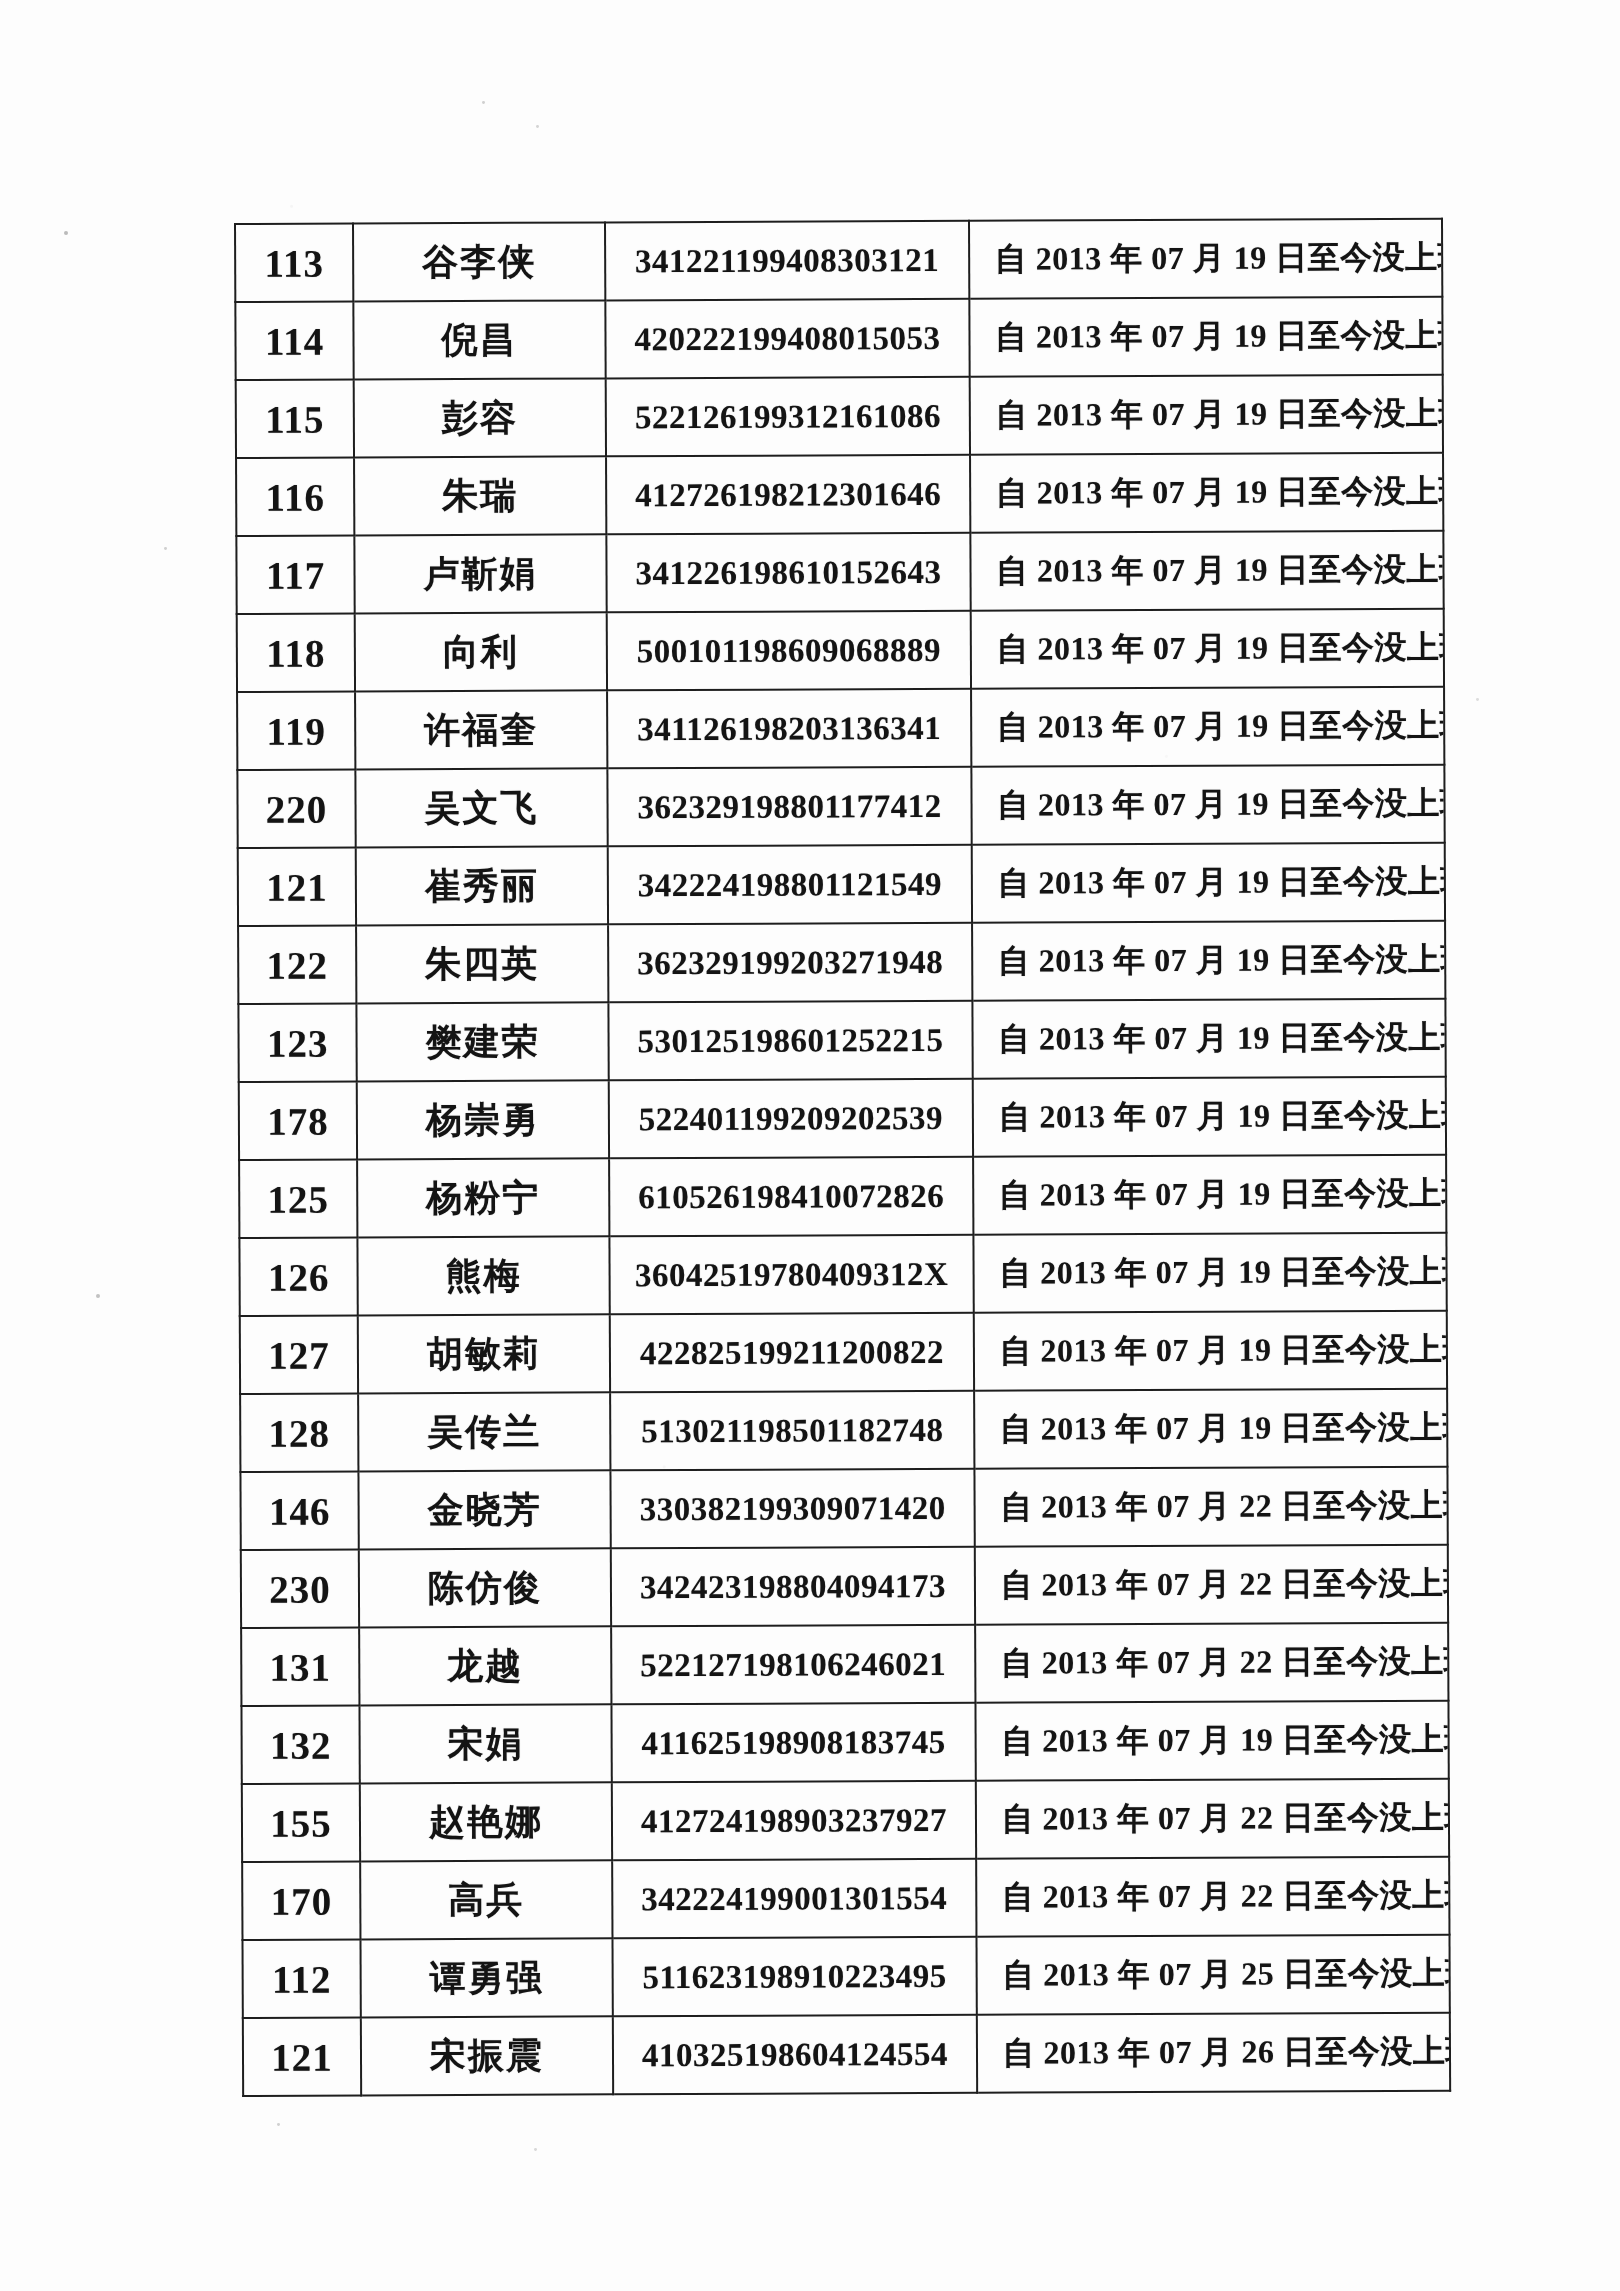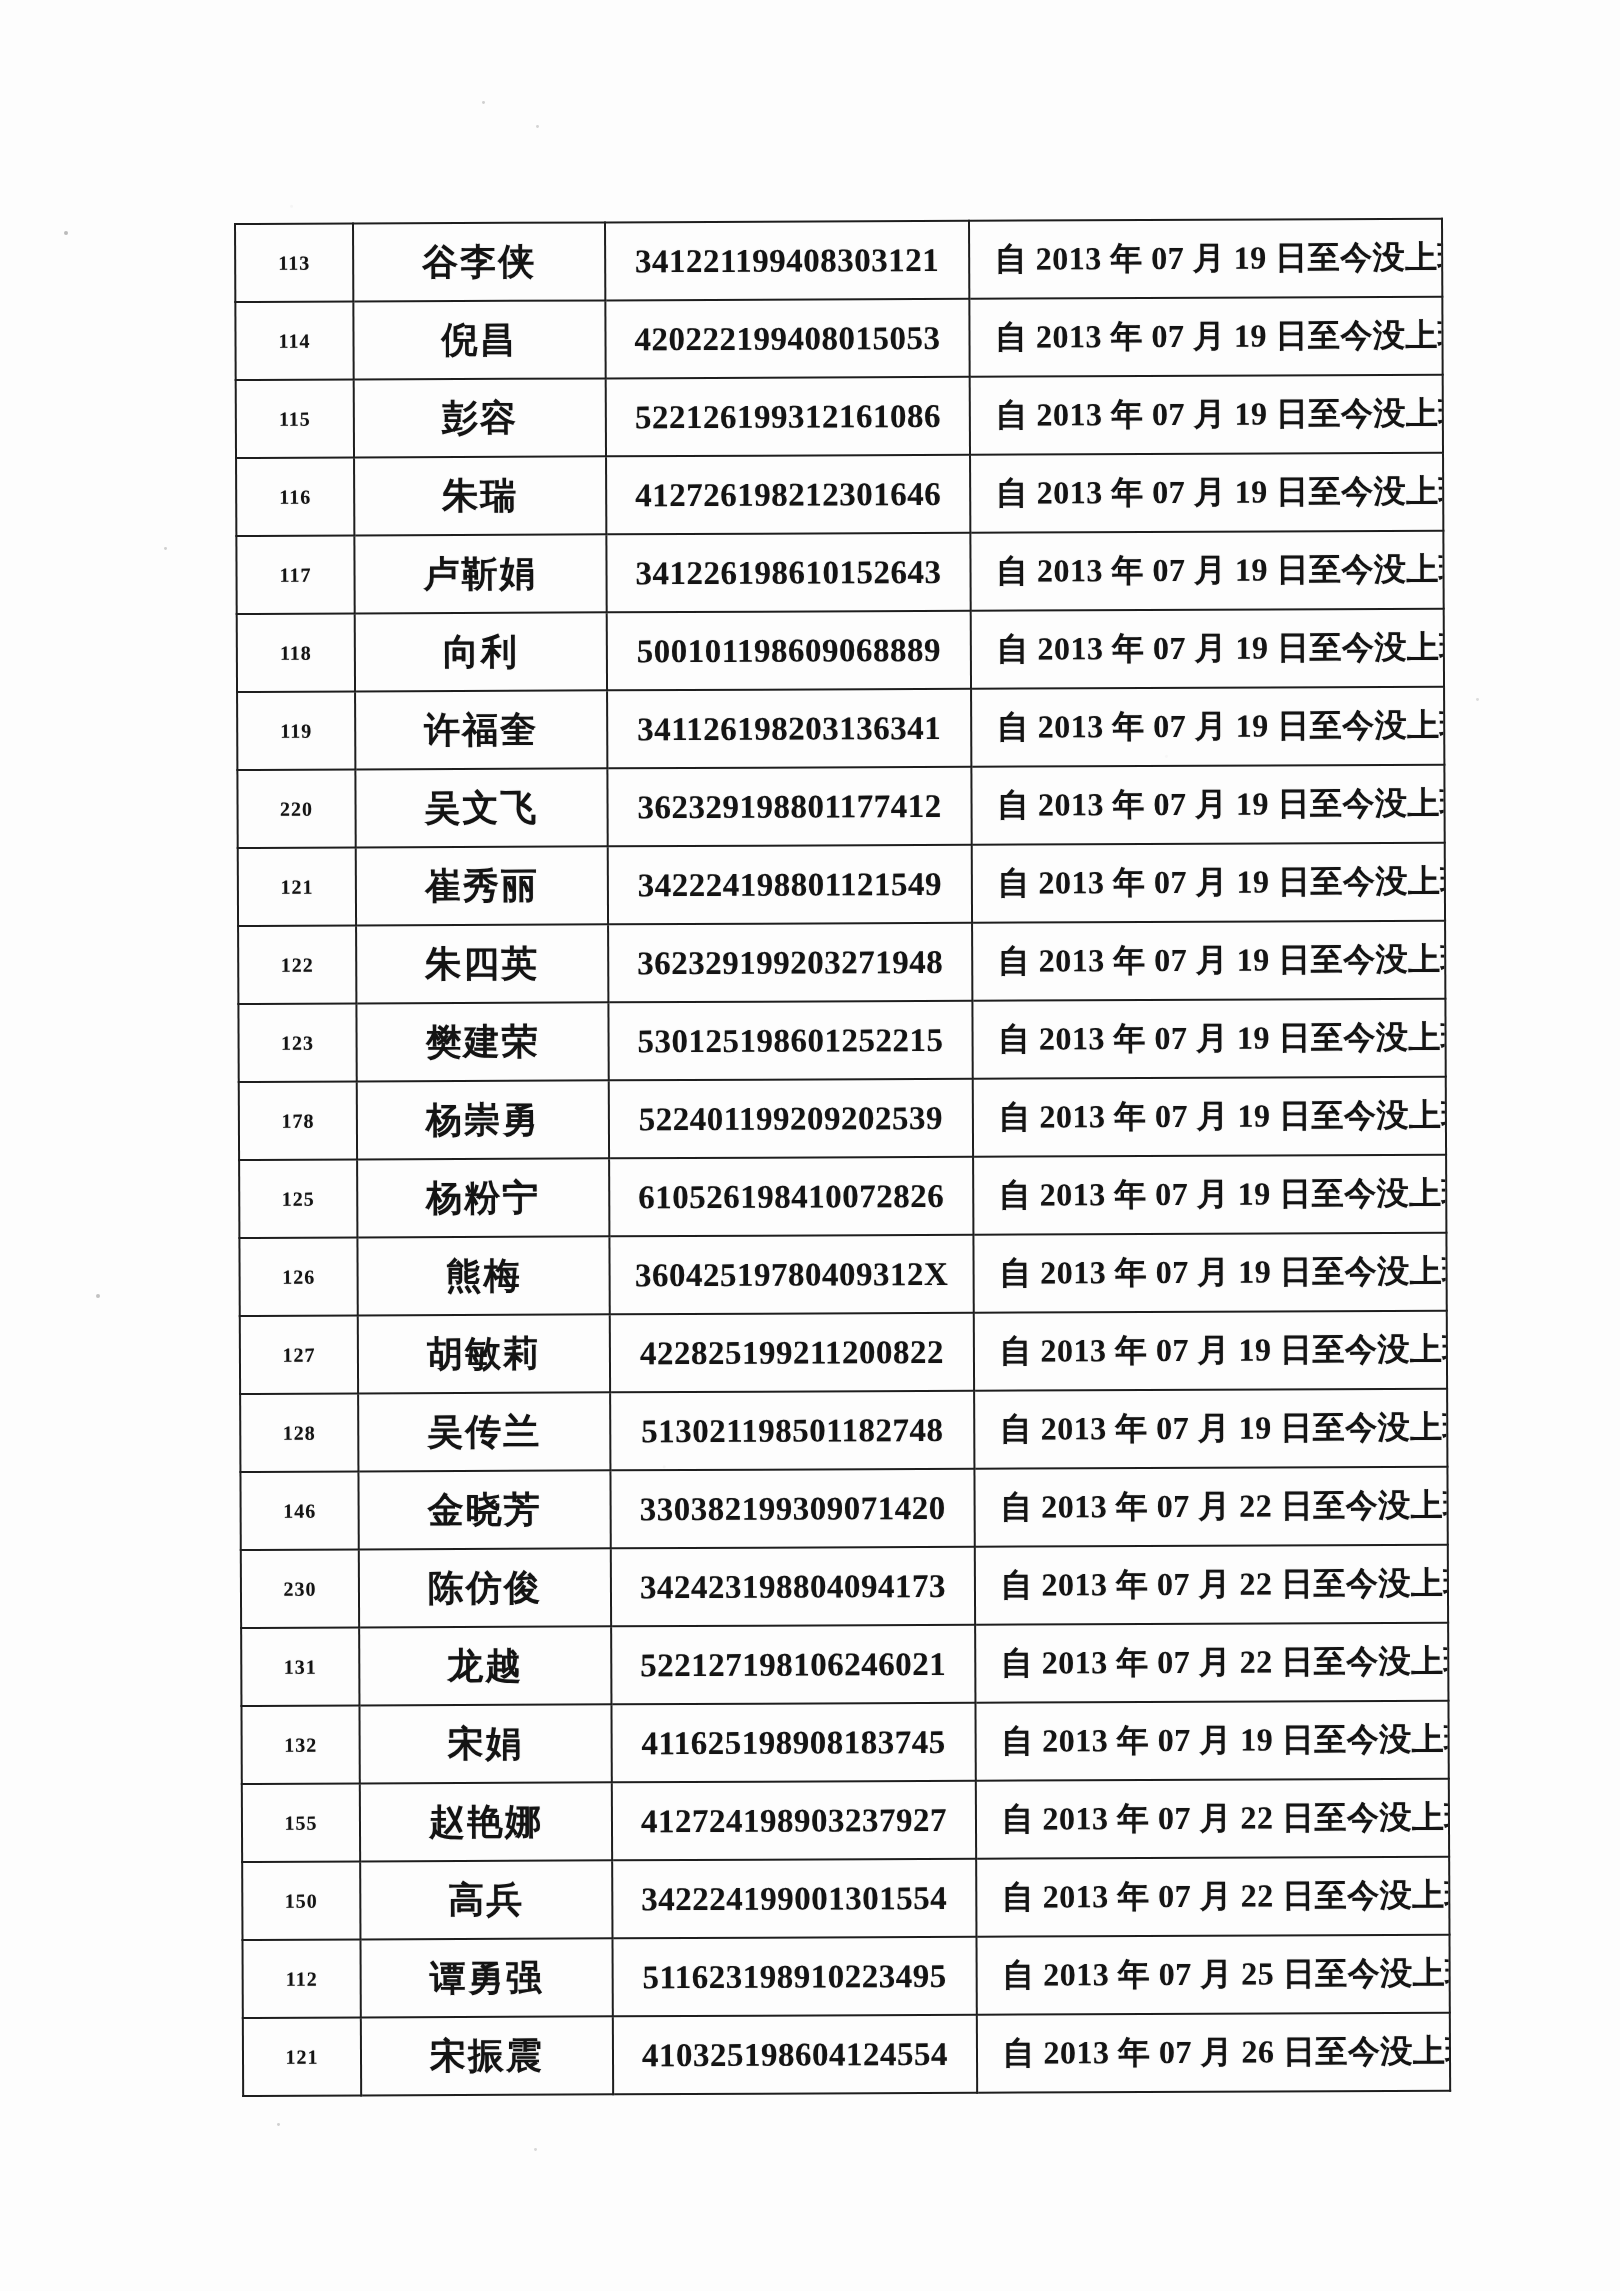--- a/index.html
+++ b/index.html
@@ -51,21 +51,21 @@
     text-align: center;
     vertical-align: middle;
     text-shadow: 0 0 1px rgba(20,20,20,0.35);
     white-space: nowrap;
     overflow: hidden;
   }
   col.c-no     { width: 118px; }
   col.c-name   { width: 252px; }
   col.c-id     { width: 364px; }
   col.c-status { width: 473px; }
-  td.cell-no     { font-size: 20px; letter-spacing: 1px; }
+  td.cell-no     { font-size: 39px; letter-spacing: 1px; }
   td.cell-name   { font-size: 36px; letter-spacing: 2px; }
   td.cell-id     { font-size: 33px; letter-spacing: 0.5px; }
   td.cell-status { font-size: 32px; text-align: left; padding-left: 24.5px; letter-spacing: 0.5px; }
 </style>
 </head>
 <body>
 
 <div class="page-surface"></div>
 
 <div class="speck" style="left:64px;  top:231px;  width:3.9px; height:3.9px; opacity:.45;"></div>
@@ -206,21 +206,21 @@
           <td class="cell-id">411625198908183745</td>
           <td class="cell-status">自 2013 年 07 月 19 日至今没上班</td>
         </tr>
         <tr>
           <td class="cell-no">155</td>
           <td class="cell-name">赵艳娜</td>
           <td class="cell-id">412724198903237927</td>
           <td class="cell-status">自 2013 年 07 月 22 日至今没上班</td>
         </tr>
         <tr>
-          <td class="cell-no">150</td>
+          <td class="cell-no">170</td>
           <td class="cell-name">高兵</td>
           <td class="cell-id">342224199001301554</td>
           <td class="cell-status">自 2013 年 07 月 22 日至今没上班</td>
         </tr>
         <tr>
           <td class="cell-no">112</td>
           <td class="cell-name">谭勇强</td>
           <td class="cell-id">511623198910223495</td>
           <td class="cell-status">自 2013 年 07 月 25 日至今没上班</td>
         </tr>

